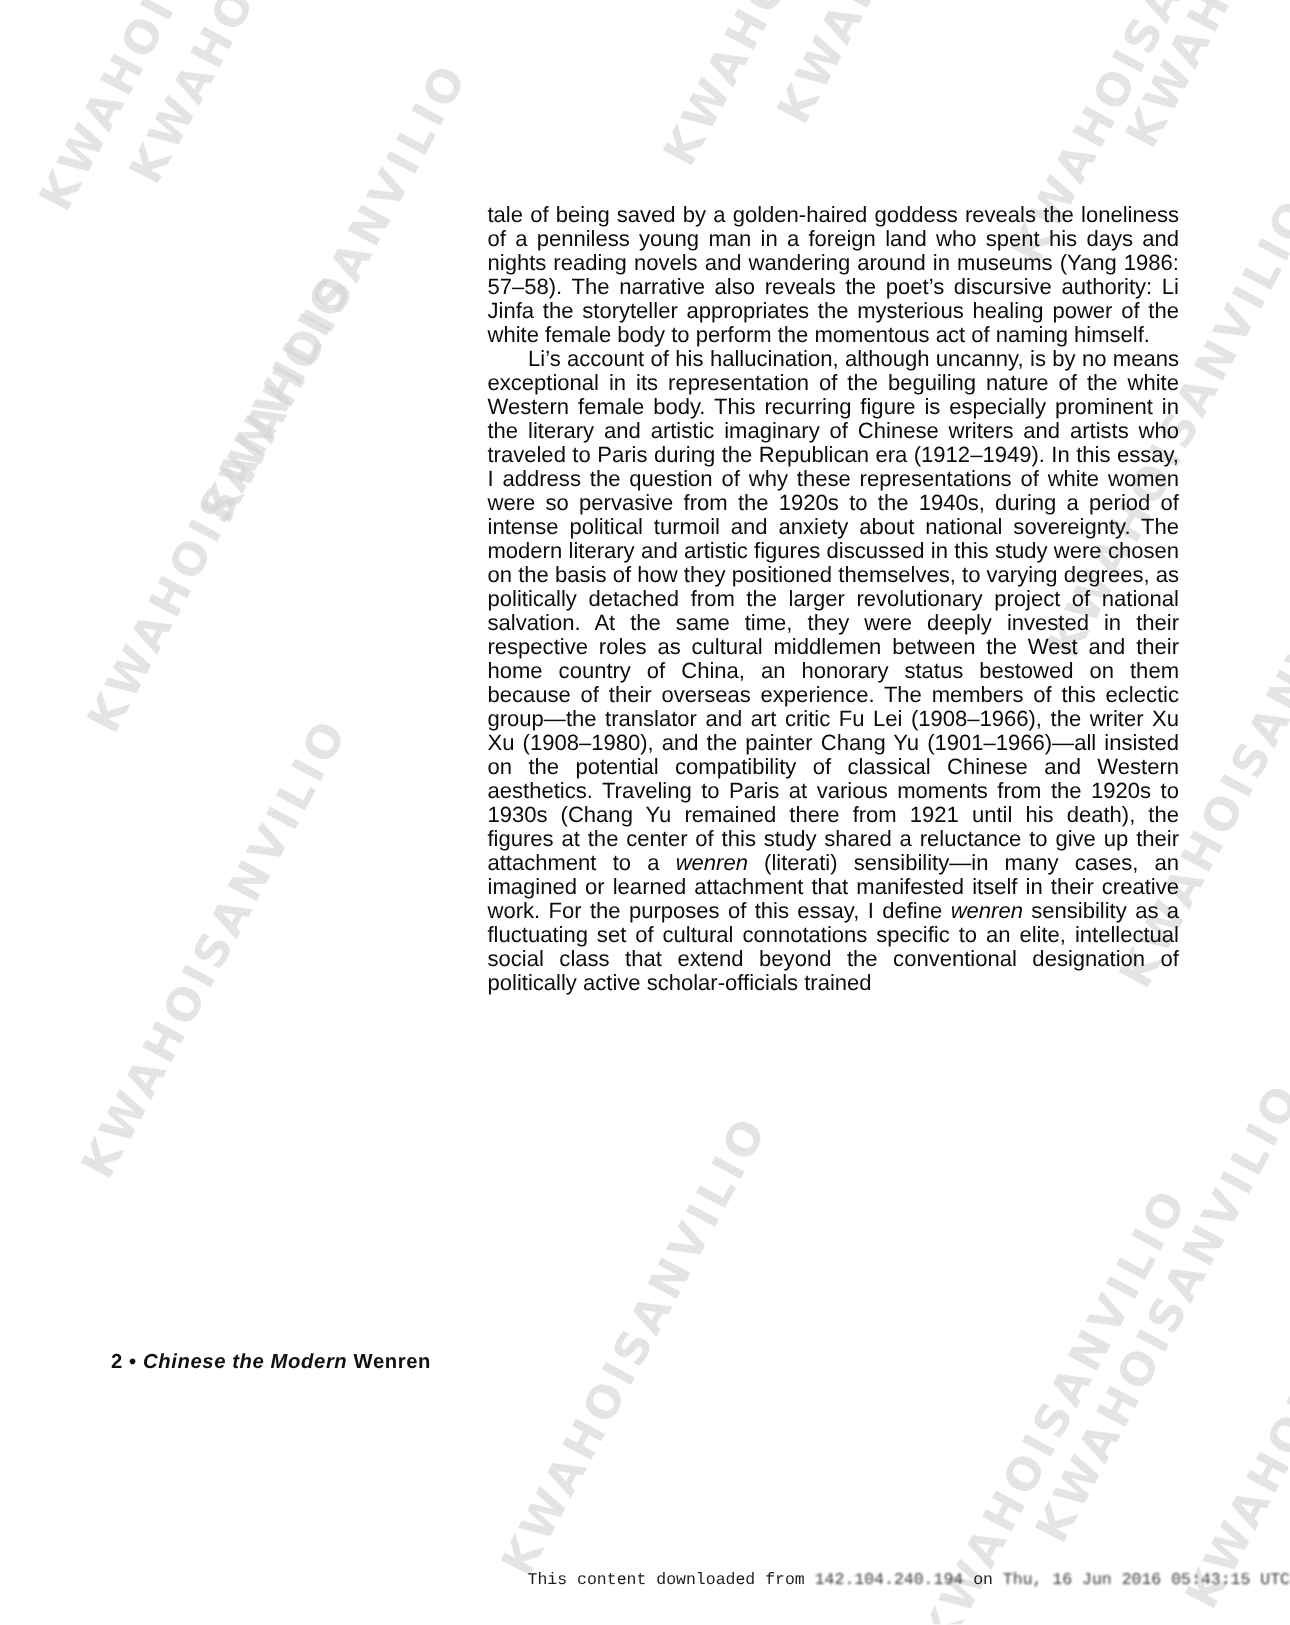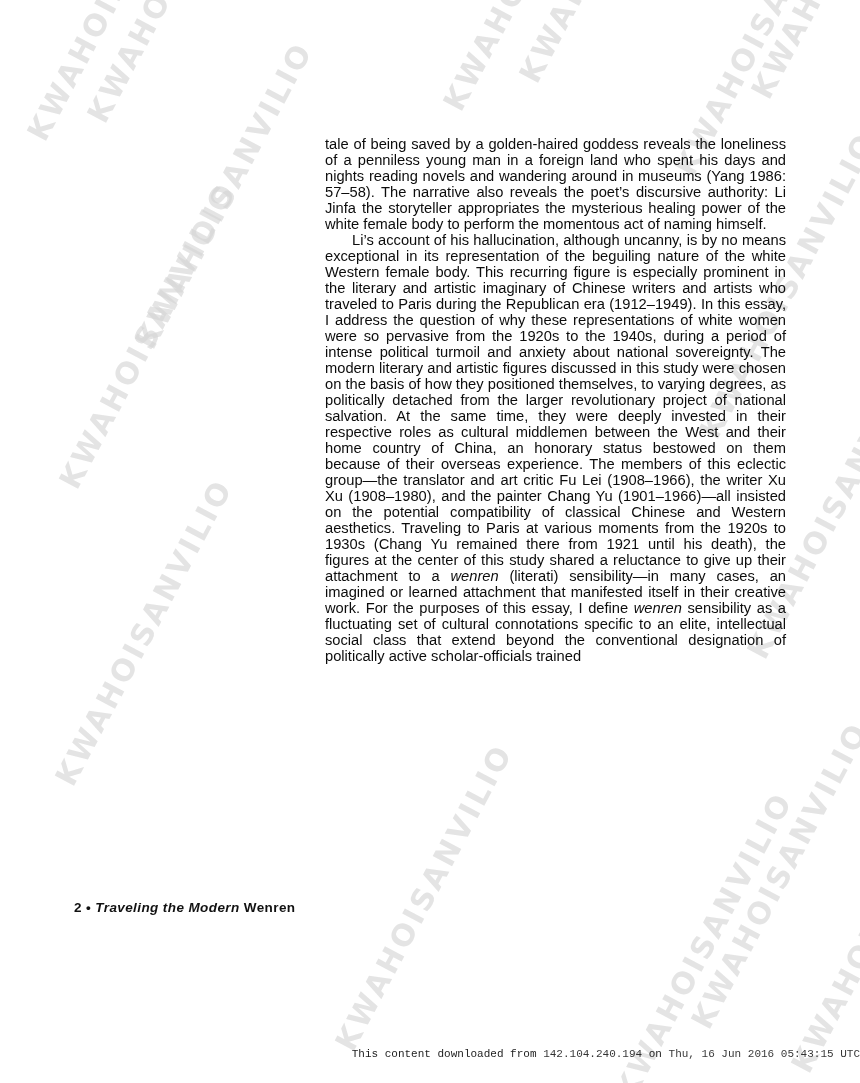--- a/index.html
+++ b/index.html
@@ -53,19 +53,19 @@
       <span class="wm" style="left: 608px; top: 1088px; font-size: 30px; color: rgb(214, 214, 214); transform: rotate(-62deg);">KWAHOISANVILIO</span>
       <span class="wm" style="left: 684px; top: 1018px; font-size: 30px; color: rgb(214, 214, 214); transform: rotate(-62deg);">KWAHOISANVILIO</span>
       <span class="wm" style="left: 784px; top: 1062px; font-size: 30px; color: rgb(214, 214, 214); transform: rotate(-62deg);">KWAHOISANVILIO</span>
     </div>
 
   <div class="text-block">
       <p><span>tale of being saved by a golden-haired goddess reveals the loneliness of a penniless young man in a foreign land who spent his days and nights reading novels and wandering around in museums (Yang 1986: 57–58). The narrative also reveals the poet’s discursive authority: Li Jinfa the storyteller appropriates the mysterious healing power of the white female body to perform the momentous act of naming himself.</span></p>
       <p class="indent"><span>Li’s account of his hallucination, although uncanny, is by no means exceptional in its representation of the beguiling nature of the white Western female body. This recurring figure is especially prominent in the literary and artistic imaginary of Chinese writers and artists who traveled to Paris during the Republican era (1912–1949). In this essay, I address the question of why these representations of white women were so pervasive from the 1920s to the 1940s, during a period of intense political turmoil and anxiety about national sovereignty. The modern literary and artistic figures discussed in this study were chosen on the basis of how they positioned themselves, to varying degrees, as politically detached from the larger revolutionary project of national salvation. At the same time, they were deeply invested in their respective roles as cultural middlemen between the West and their home country of China, an honorary status bestowed on them because of their overseas experience. The members of this eclectic group—the translator and art critic Fu Lei (1908–1966), the writer Xu Xu (1908–1980), and the painter Chang Yu (1901–1966)—all insisted on the potential compatibility of classical Chinese and Western aesthetics. Traveling to Paris at various moments from the 1920s to 1930s (Chang Yu remained there from 1921 until his death), the figures at the center of this study shared a reluctance to give up their attachment to a </span><span class="it">wenren</span><span> (literati) sensibility—in many cases, an imagined or learned attachment that manifested itself in their creative work. For the purposes of this essay, I define </span><span class="it">wenren</span><span> sensibility as a fluctuating set of cultural connotations specific to an elite, intellectual social class that extend beyond the conventional designation of politically active scholar-officials trained</span></p>
     </div>
 
-  <div class="running-footer"><span>2 • </span><span class="it">Traveling the Modern </span><span>Wenren</span></div>
+  <div class="running-footer"><span>2 • </span><span class="it">Chinese the Modern </span><span>Wenren</span></div>
 
   <div class="jstor-notice">
     <div class="line"><span>This content downloaded from </span><span class="smudge">142.104.240.194</span><span> on </span><span class="smudge">Thu, 16 Jun 2016 05:43:15 UTC</span></div>
   </div>
 
 </div>
 
 </body></html>

